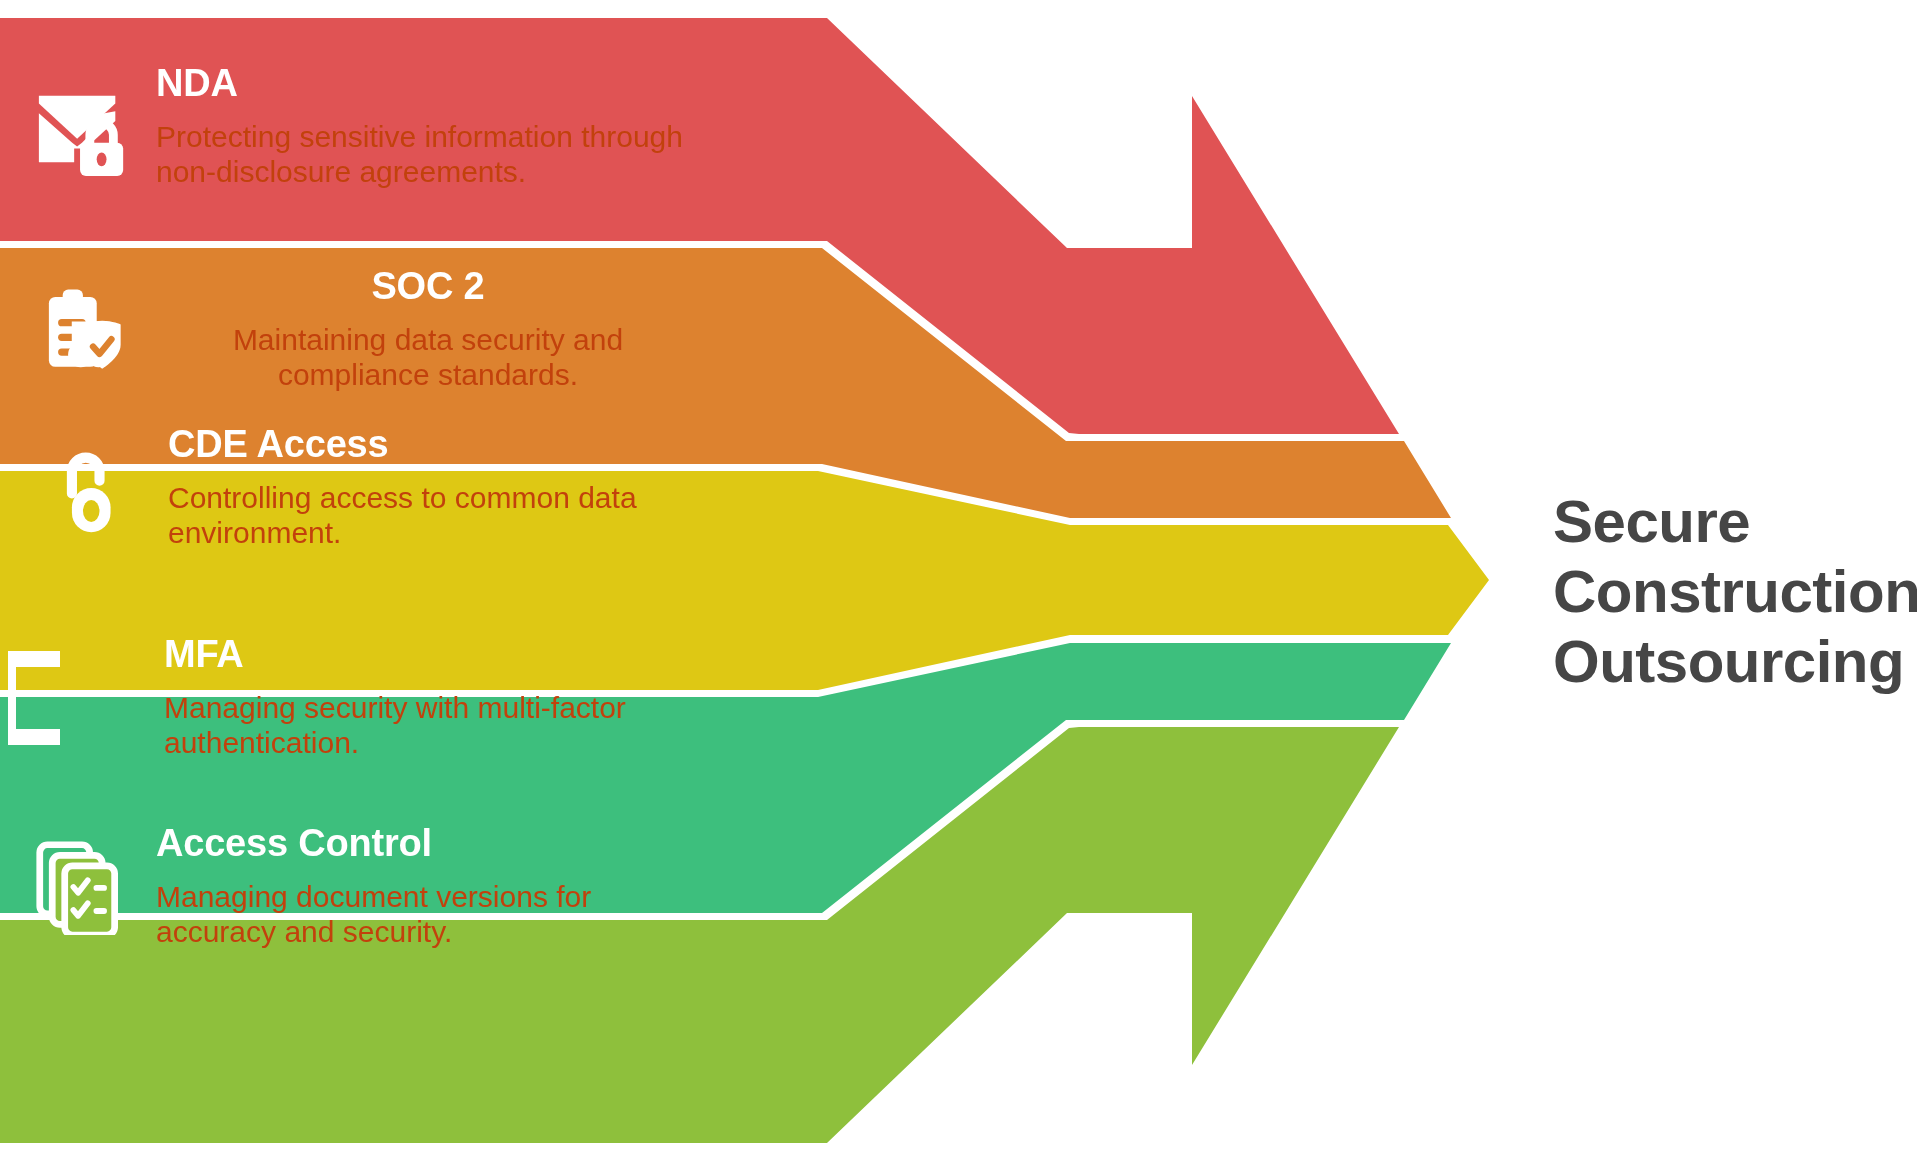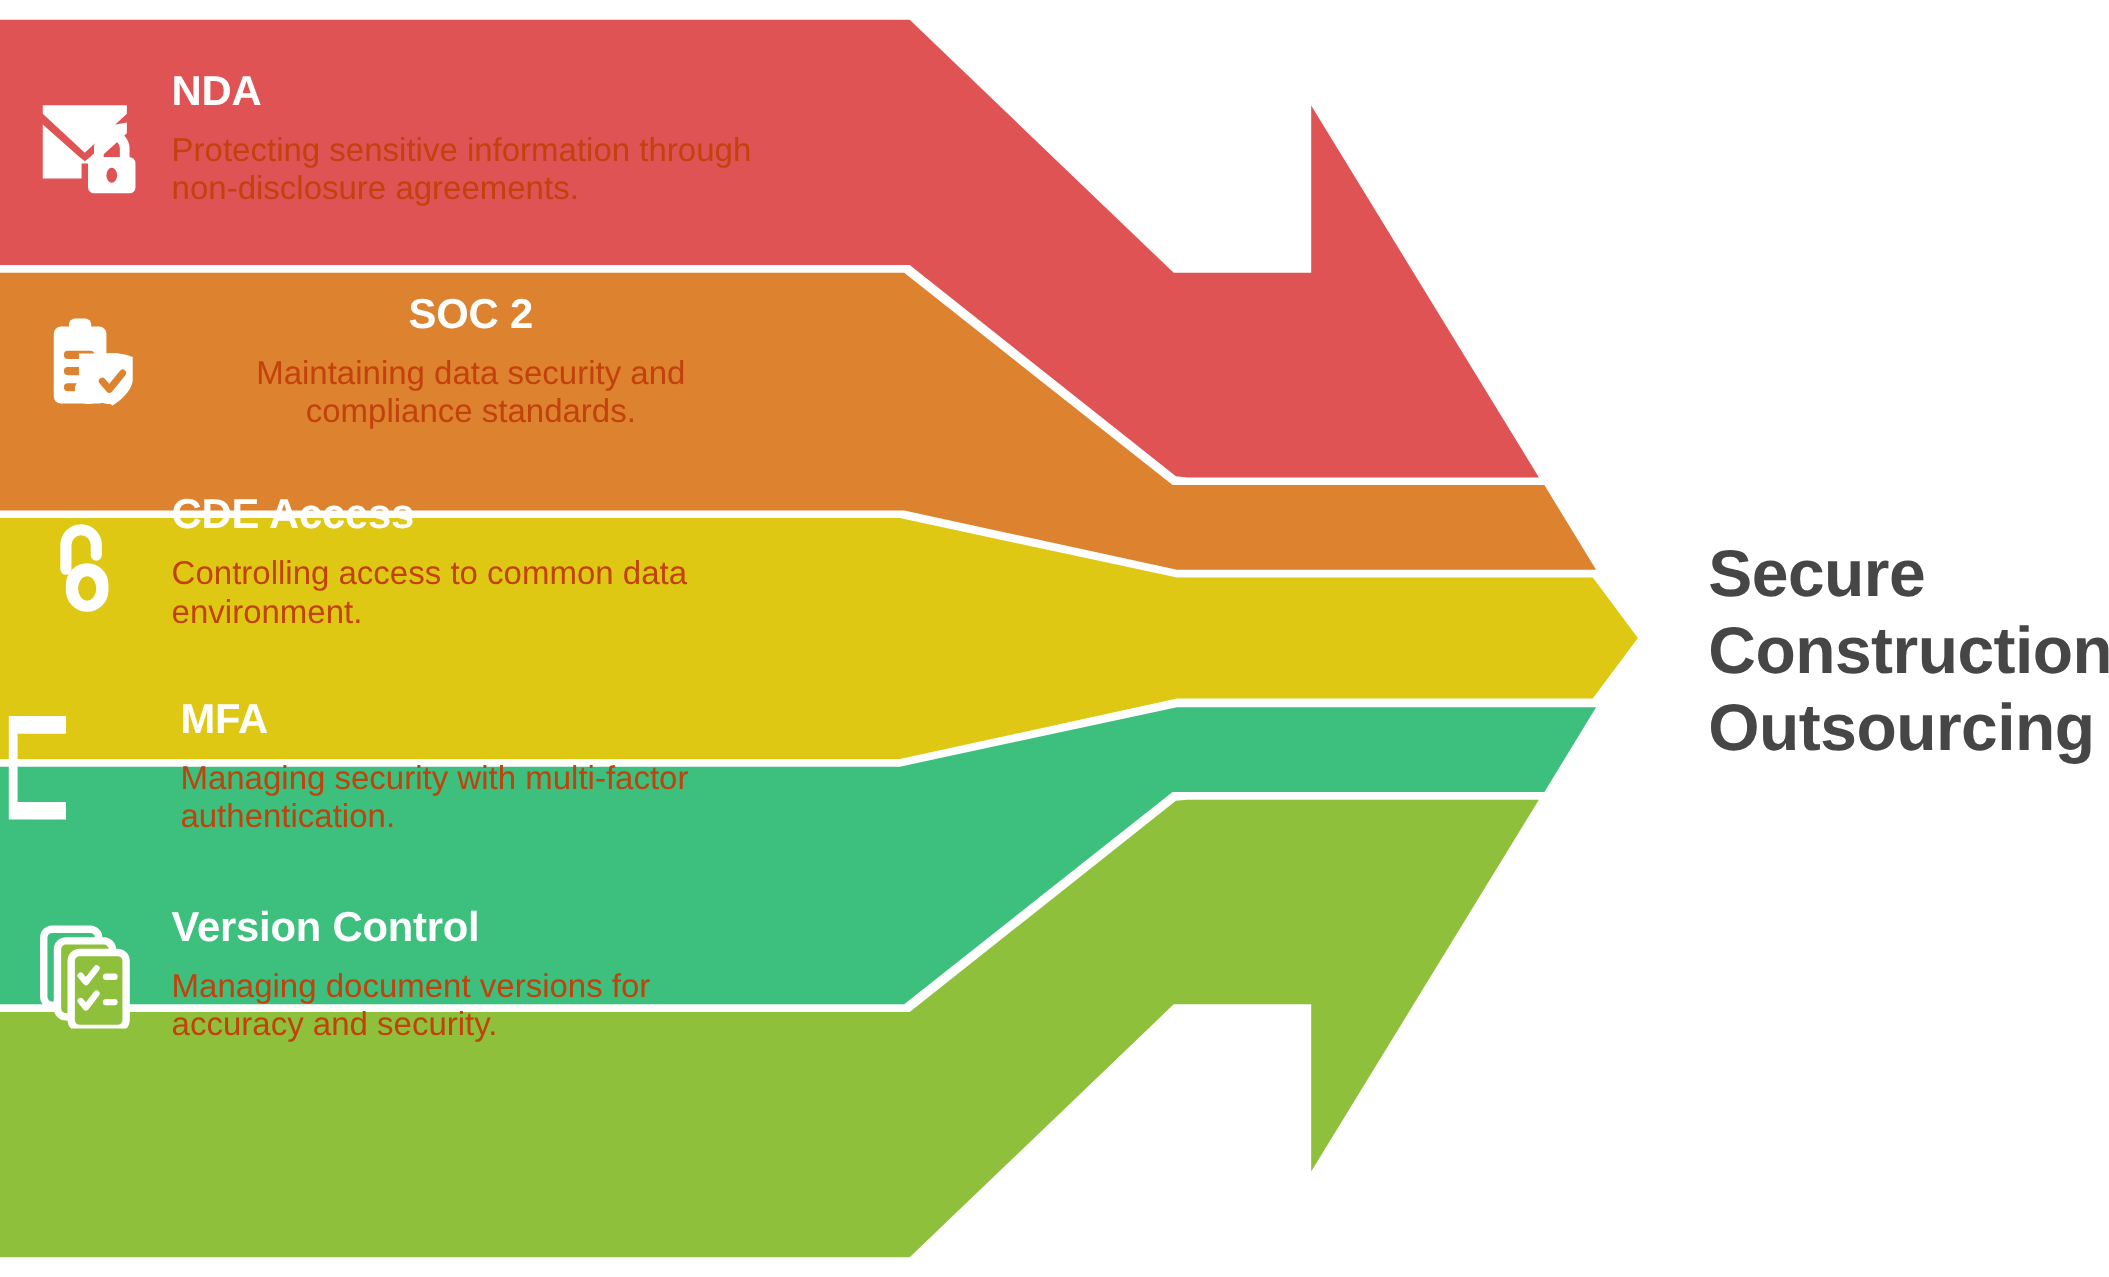--- a/index.html
+++ b/index.html
@@ -123,21 +123,21 @@
         <path fill="#ffffff" d="M72 40 c-11 0-20 4-20 4 l0 22 c0 14 20 26 20 26 s20-12 20-26 l0-22 s-9-4-20-4 Z"></path>
         <path fill="none" stroke="#DD822F" stroke-width="7" stroke-linecap="round" stroke-linejoin="round" d="M62 68 l7 8 l13 -16"></path>
       </svg>
     </div>
     <div class="band-text">
       <p class="band-title">SOC 2</p>
       <p class="band-desc">Maintaining data security and compliance standards.</p>
     </div>
   </div>
 
-  <div class="band-row" style="left:0; top:412px; width:700px; height:200px;">
+  <div class="band-row" style="left:0; top:388px; width:700px; height:200px;padding-left:12px;">
     <div class="band-icon">
       <svg width="92" height="92" viewBox="0 0 100 100">
         <path fill="none" stroke="#ffffff" stroke-width="11" stroke-linecap="round" d="M26 56 L26 32 a15 15 0 0 1 30 0 L56 42"></path>
         <rect x="26" y="50" width="42" height="48" rx="21" fill="#ffffff"></rect>
         <ellipse cx="47" cy="75" rx="9" ry="12" fill="#DEC814"></ellipse>
       </svg>
     </div>
     <div class="band-text">
       <p class="band-title">CDE Access</p>
       <p class="band-desc">Controlling access to common data environment.</p>
@@ -162,21 +162,21 @@
         <rect x="6" y="6" width="52" height="72" rx="8" fill="none" stroke="#ffffff" stroke-width="7"></rect>
         <rect x="19" y="17" width="52" height="72" rx="8" fill="#8EC03C" stroke="#ffffff" stroke-width="7"></rect>
         <rect x="32" y="28" width="52" height="72" rx="8" fill="#8EC03C" stroke="#ffffff" stroke-width="7"></rect>
         <path fill="none" stroke="#ffffff" stroke-width="6" stroke-linecap="round" stroke-linejoin="round" d="M41 50 l5 6 l10 -13"></path>
         <rect x="62" y="48" width="14" height="6" rx="3" fill="#ffffff"></rect>
         <path fill="none" stroke="#ffffff" stroke-width="6" stroke-linecap="round" stroke-linejoin="round" d="M41 74 l5 6 l10 -13"></path>
         <rect x="62" y="72" width="14" height="6" rx="3" fill="#ffffff"></rect>
       </svg>
     </div>
     <div class="band-text">
-      <p class="band-title">Version Control</p>
+      <p class="band-title">Access Control</p>
       <p class="band-desc">Managing document versions for accuracy and security.</p>
     </div>
   </div>
 
   <div id="headline">
     <div>Secure</div>
     <div>Construction</div>
     <div>Outsourcing</div>
   </div>
 

